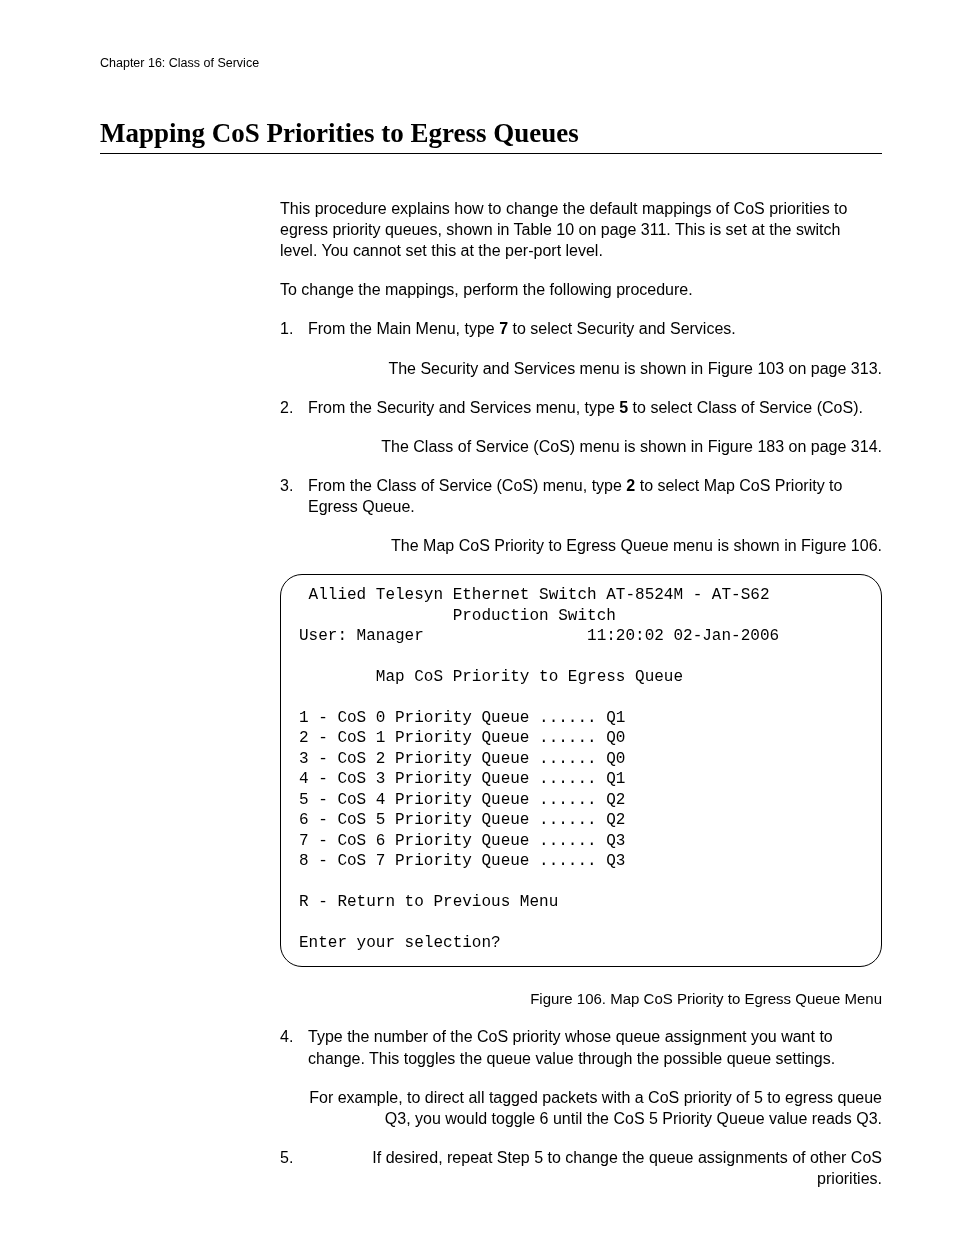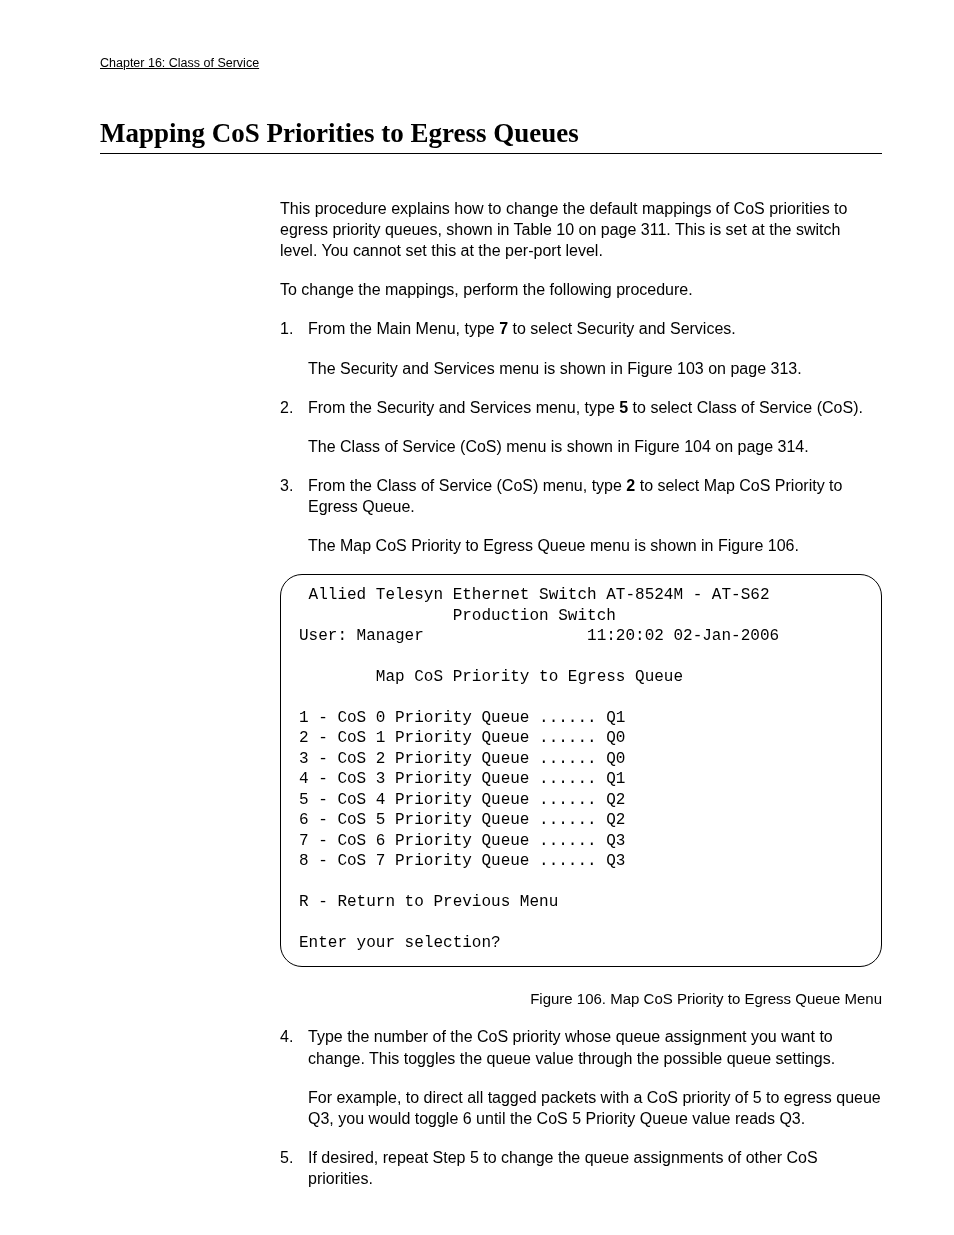--- a/index.html
+++ b/index.html
@@ -12,21 +12,20 @@
   }
   .page {
     padding: 56px 72px 40px 100px;
     box-sizing: border-box;
     width: 954px;
     position: relative;
   }
   .running-header {
     font-size: 12.5px;
     margin-bottom: 48px;
-    text-decoration: underline;
   }
   h1.section-title {
     font-family: "Times New Roman", Times, serif;
     font-size: 27px;
     font-weight: bold;
     margin: 14px 0 4px 0;
   }
   .hr {
     border: none;
     border-top: 1.5px solid #000;
@@ -47,21 +46,21 @@
     position: relative;
     padding-left: 28px;
     margin-bottom: 18px;
   }
   ol.steps > li .num {
     position: absolute;
     left: 0;
     top: 0;
   }
   ol.steps > li p { margin: 12px 0 18px 0; }
-  ol.steps > li p:last-child { margin-bottom: 0; }
+  ol.steps > li p:last-child { margin-bottom: 0; text-align: right; }
   .bold { font-weight: bold; }
   .terminal {
     border: 1.2px solid #000;
     border-radius: 22px;
     padding: 10px 18px 12px 18px;
     margin: 6px 0 22px 0;
     font-family: "Courier New", Courier, monospace;
     font-size: 16px;
     line-height: 1.28;
     white-space: pre;
@@ -89,21 +88,21 @@
 
     <ol class="steps">
       <li>
         <span class="num">1.</span>
         <p><span>From the Main Menu, type </span><span class="bold">7</span><span> to select Security and Services.</span></p>
         <p>The Security and Services menu is shown in Figure 103 on page 313.</p>
       </li>
       <li>
         <span class="num">2.</span>
         <p><span>From the Security and Services menu, type </span><span class="bold">5</span><span> to select Class of Service (CoS).</span></p>
-        <p>The Class of Service (CoS) menu is shown in Figure 104 on page 314.</p>
+        <p>The Class of Service (CoS) menu is shown in Figure 183 on page 314.</p>
       </li>
       <li>
         <span class="num">3.</span>
         <p><span>From the Class of Service (CoS) menu, type </span><span class="bold">2</span><span> to select Map CoS Priority to Egress Queue.</span></p>
         <p>The Map CoS Priority to Egress Queue menu is shown in Figure 106.</p>
       </li>
     </ol>
 
     <div class="terminal"><div> Allied Telesyn Ethernet Switch AT-8524M - AT-S62</div><div>                Production Switch</div><div>User: Manager                 11:20:02 02-Jan-2006</div><div> </div><div>        Map CoS Priority to Egress Queue</div><div> </div><div>1 - CoS 0 Priority Queue ...... Q1</div><div>2 - CoS 1 Priority Queue ...... Q0</div><div>3 - CoS 2 Priority Queue ...... Q0</div><div>4 - CoS 3 Priority Queue ...... Q1</div><div>5 - CoS 4 Priority Queue ...... Q2</div><div>6 - CoS 5 Priority Queue ...... Q2</div><div>7 - CoS 6 Priority Queue ...... Q3</div><div>8 - CoS 7 Priority Queue ...... Q3</div><div> </div><div>R - Return to Previous Menu</div><div> </div><div>Enter your selection?</div></div>
 

